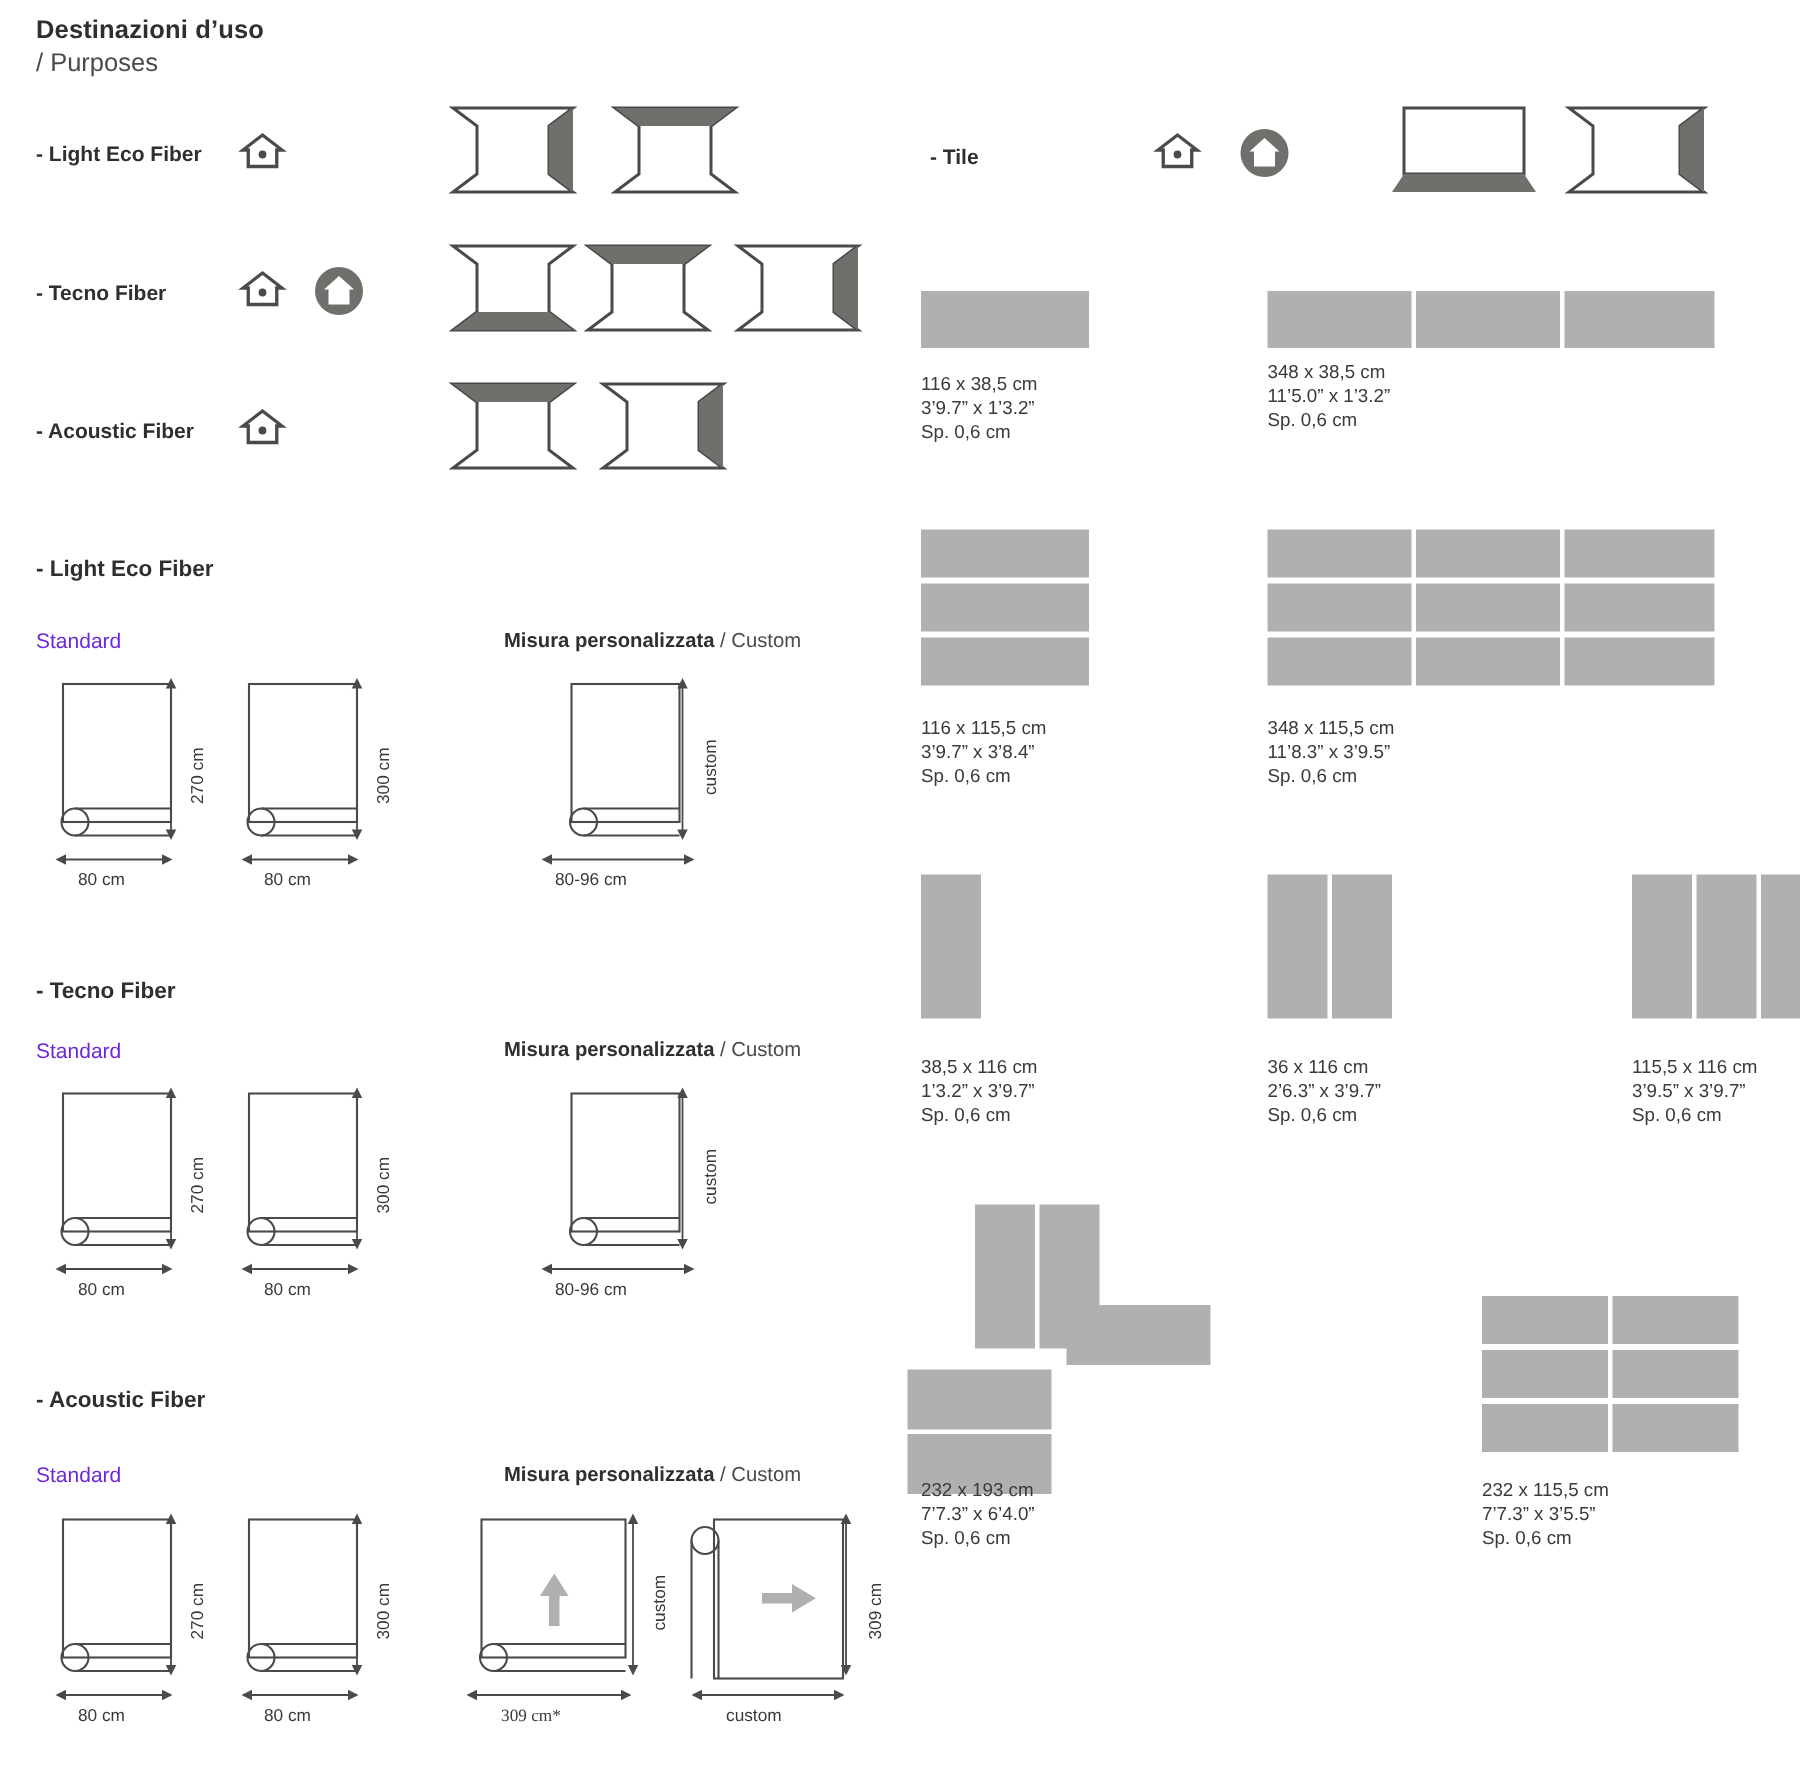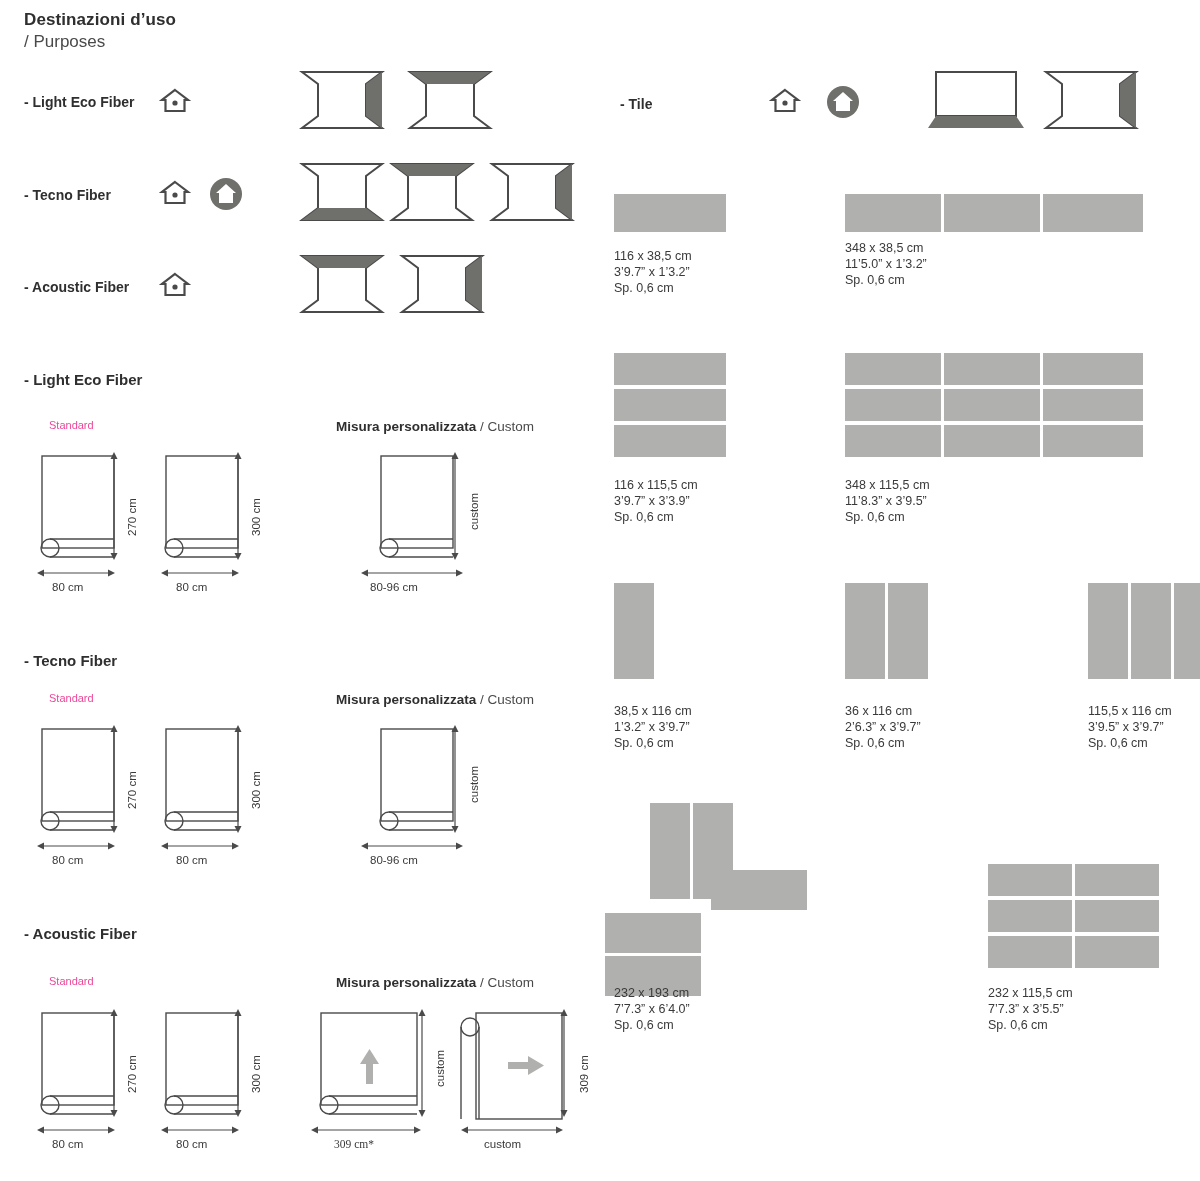--- a/index.html
+++ b/index.html
@@ -23,21 +23,21 @@
     font-size:17px;font-weight:normal;color:#4a4a4a;
   }
 
   .sec-head{
     position:absolute;font-size:15px;font-weight:bold;color:#2f2f2f;
   }
   .row-label{
     position:absolute;font-size:14px;font-weight:bold;color:#2f2f2f;
   }
   .std-label{
-    position:absolute;font-size:11px;color:#ec4899;margin-left:25px;
+    position:absolute;font-size:14px;color:#6d28d9;
   }
   .cust-label{
     position:absolute;font-size:13.5px;color:#2f2f2f;font-weight:bold;
   }
   .cust-label span.light{font-weight:normal;color:#4a4a4a;}
 
   .dim-txt{
     position:absolute;font-size:12.5px;color:#3a3a3a;line-height:16px;white-space:pre-line;
   }
   .cap{
@@ -451,21 +451,21 @@
   <div class="tile" style="left:944px;top:194px;width:96px;height:38px;"></div>
   <div class="tile" style="left:1043px;top:194px;width:100px;height:38px;"></div>
   <div class="dim-txt" style="left:845px;top:240px;">348 x 38,5 cm
 11’5.0” x 1’3.2”
 Sp. 0,6 cm</div>
 
   <div class="tile" style="left:614px;top:353px;width:112px;height:32px;"></div>
   <div class="tile" style="left:614px;top:389px;width:112px;height:32px;"></div>
   <div class="tile" style="left:614px;top:425px;width:112px;height:32px;"></div>
   <div class="dim-txt" style="left:614px;top:477px;">116 x 115,5 cm
-3’9.7” x 3’3.9”
+3’9.7” x 3’8.4”
 Sp. 0,6 cm</div>
 
   <div class="tile" style="left:845px;top:353px;width:96px;height:32px;"></div>
   <div class="tile" style="left:944px;top:353px;width:96px;height:32px;"></div>
   <div class="tile" style="left:1043px;top:353px;width:100px;height:32px;"></div>
   <div class="tile" style="left:845px;top:389px;width:96px;height:32px;"></div>
   <div class="tile" style="left:944px;top:389px;width:96px;height:32px;"></div>
   <div class="tile" style="left:1043px;top:389px;width:100px;height:32px;"></div>
   <div class="tile" style="left:845px;top:425px;width:96px;height:32px;"></div>
   <div class="tile" style="left:944px;top:425px;width:96px;height:32px;"></div>

